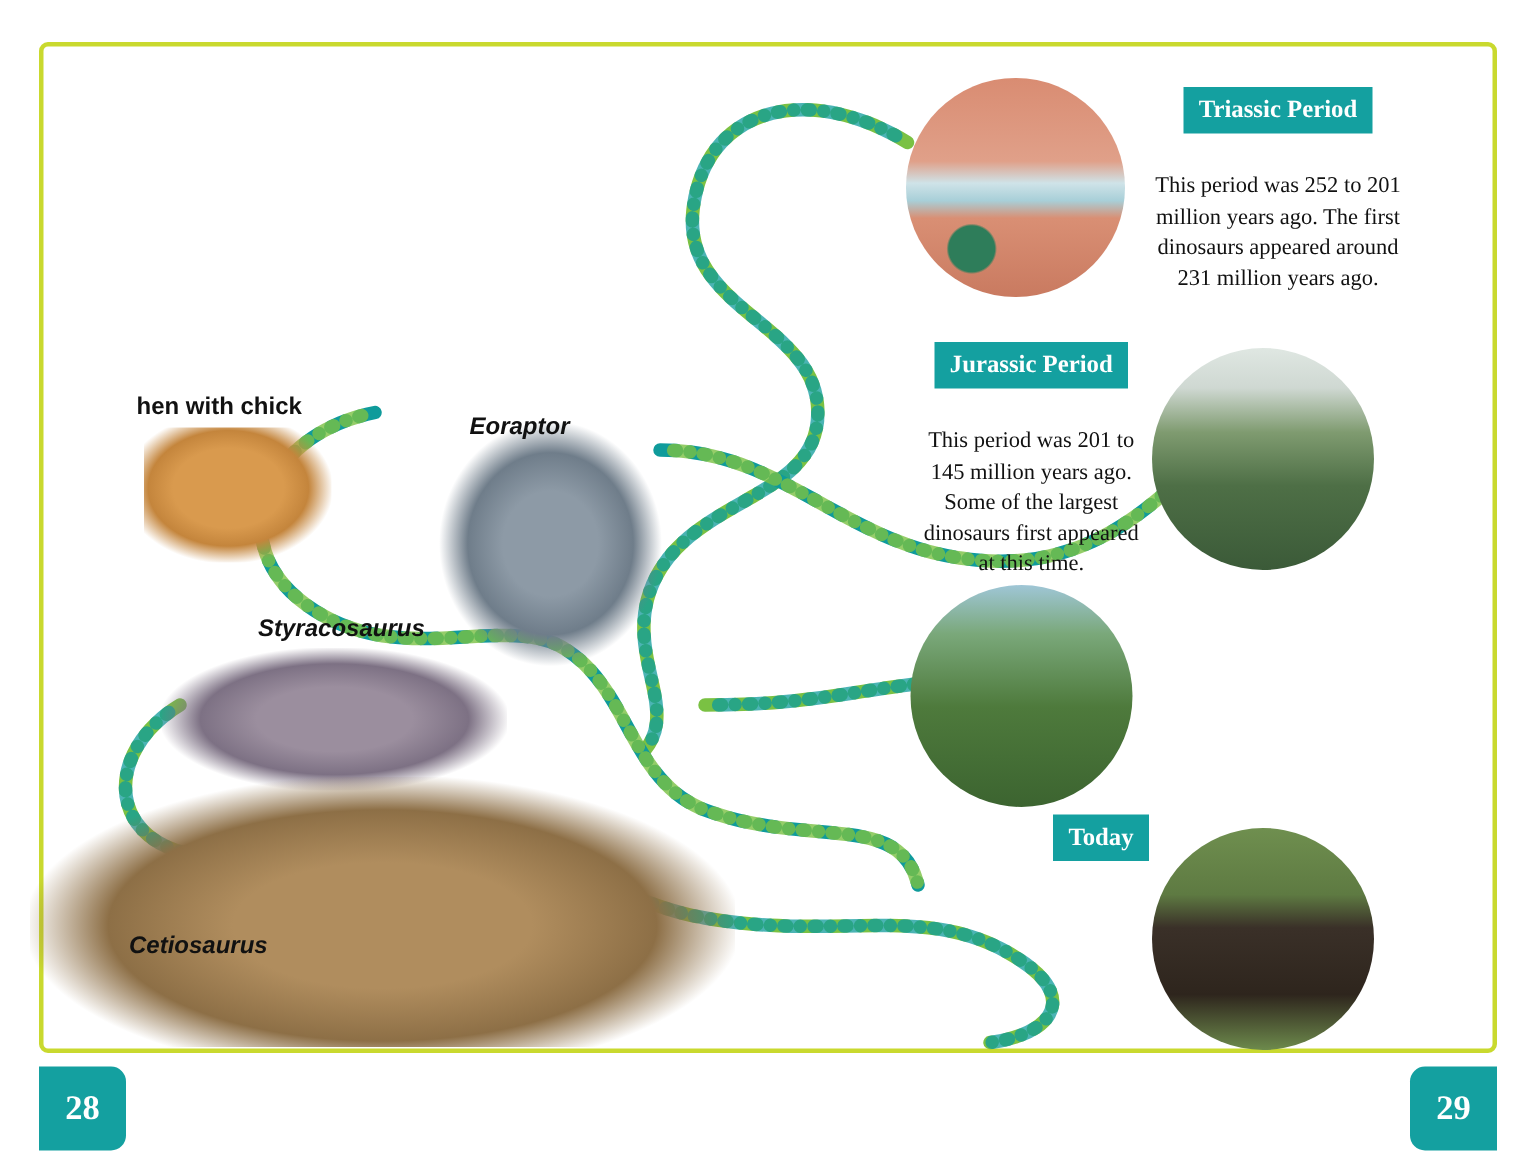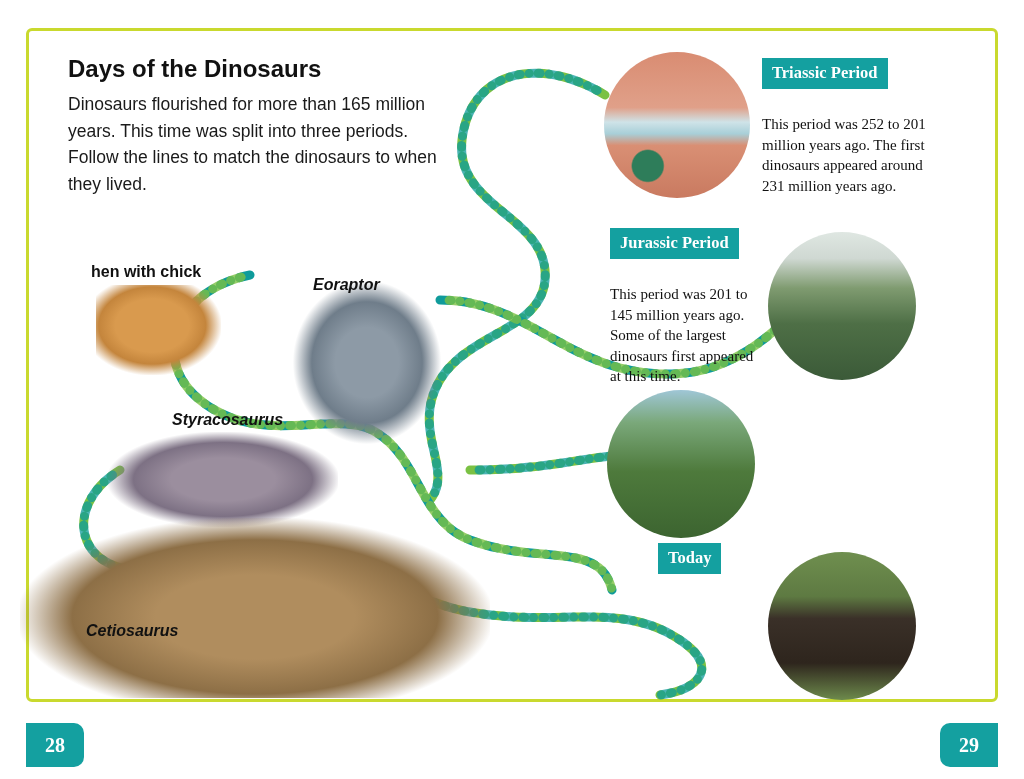--- a/index.html
+++ b/index.html
@@ -29,24 +29,24 @@
     width: 972px;
     height: 674px;
     border: 3px solid #c9d92e;
     border-radius: 6px;
     box-sizing: border-box;
   }
   
   .page-tab {
     position: absolute;
     width: 58px;
-    height: 44px;
+    height: 56px;
     background: #14a0a0;
     color: #ffffff;
-    font-size: 20px;
+    font-size: 23px;
     font-weight: bold;
     display: flex;
     align-items: center;
     justify-content: center;
     font-family: "Liberation Serif", serif;
   }
   .page-tab.left {
     left: 26px;
     bottom: 12px;
     border-top-right-radius: 10px;
@@ -77,20 +77,21 @@
   .intro p {
     margin: 0;
     font-size: 17.5px;
     line-height: 1.52;
     color: #1a1a1a;
   }
 
   
   .card {
     position: absolute;
+    text-align: center;
   }
   .card .card-title {
     background: #14a0a0;
     color: #ffffff;
     font-family: "Liberation Serif", serif;
     font-weight: bold;
     font-size: 16.5px;
     padding: 5px 10px 6px 10px;
     display: inline-block;
     box-sizing: border-box;
@@ -185,24 +186,20 @@
       <path d="M120 470 C 70 500, 70 560, 130 570 C 200 582, 225 540, 280 545 C 360 552, 400 600, 470 612 C 560 628, 620 600, 680 640 C 720 666, 700 690, 660 695" stroke="#0f9b9b" stroke-dashoffset="11" opacity="0.75"></path>
 
       <path d="M440 300 C 520 300, 560 360, 640 372 C 700 381, 740 360, 775 330" stroke="#0f9b9b"></path>
       <path d="M440 300 C 520 300, 560 360, 640 372 C 700 381, 740 360, 775 330" stroke="#7ac143" stroke-dashoffset="11" opacity="0.8"></path>
 
       <path d="M470 470 C 540 470, 570 460, 620 455" stroke="#7ac143"></path>
       <path d="M470 470 C 540 470, 570 460, 620 455" stroke="#0f9b9b" stroke-dashoffset="11" opacity="0.75"></path>
     </g>
   </svg>
 
-  <div class="intro">
-    <h1>Days of the Dinosaurs</h1>
-    <p>Dinosaurs flourished for more than 165 million years. This time was split into three periods. Follow the lines to match the dinosaurs to when they lived.</p>
-  </div>
 
   <div class="circle-photo ph-triassic" style="left:604px; top:52px; width:146px; height:146px;"></div>
   <div class="card" style="left:762px; top:58px; width:180px;">
     <div class="card-title">Triassic Period</div>
     <div class="card-body">This period was 252 to 201 million years ago. The first dinosaurs appeared around 231 million years ago.</div>
   </div>
 
   <div class="circle-photo ph-jurassic" style="left:768px; top:232px; width:148px; height:148px;"></div>
   <div class="card" style="left:610px; top:228px; width:155px;">
     <div class="card-title">Jurassic Period</div>

